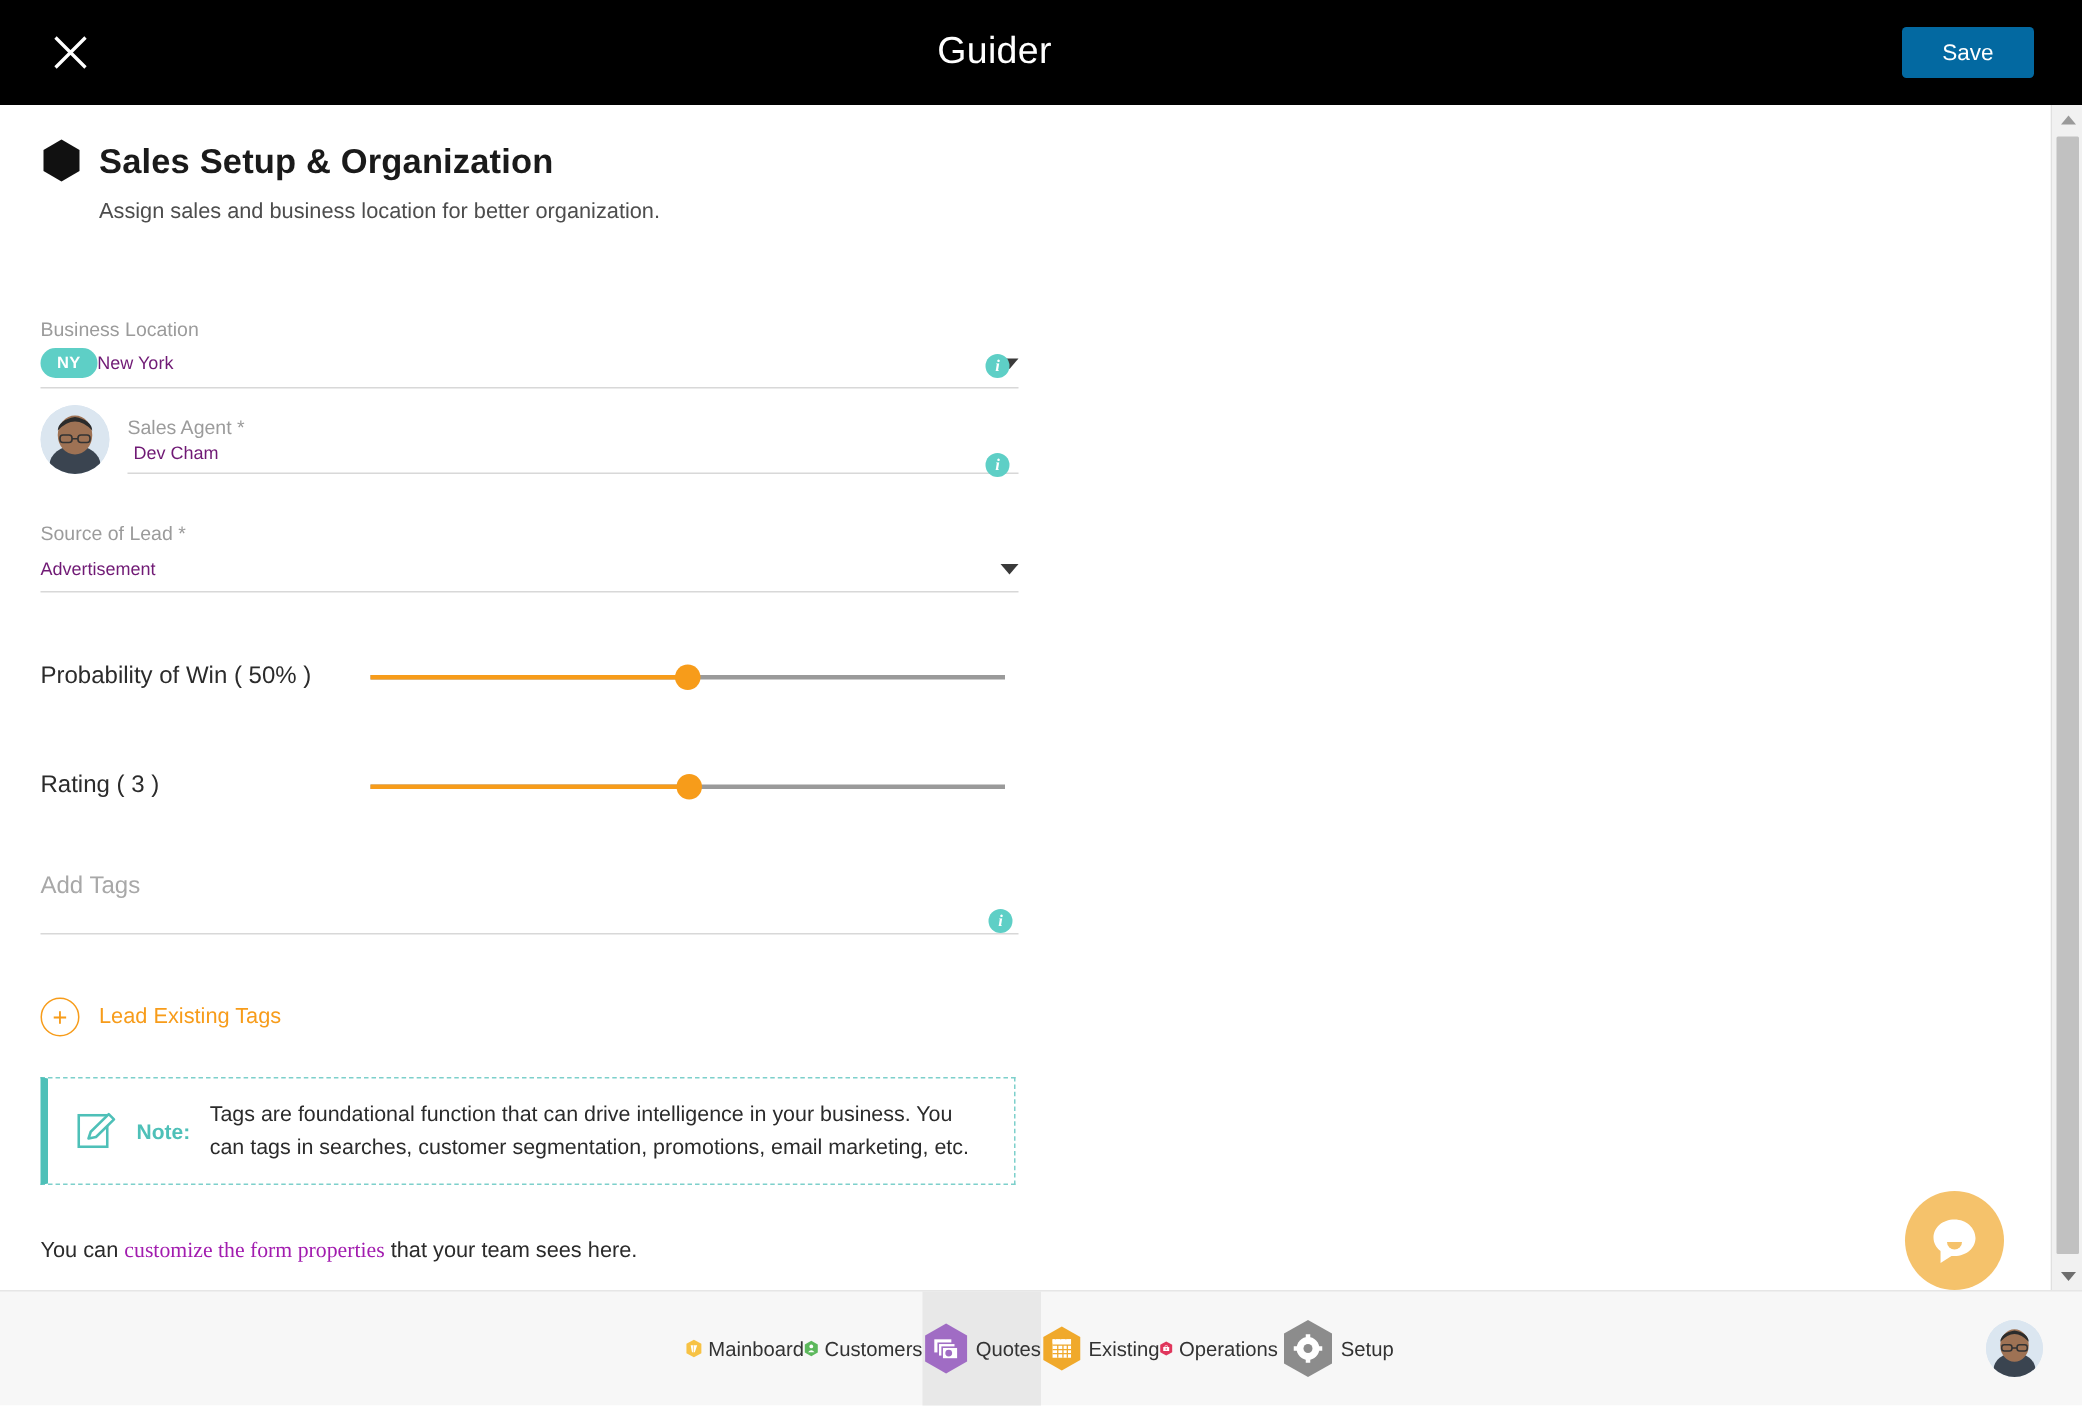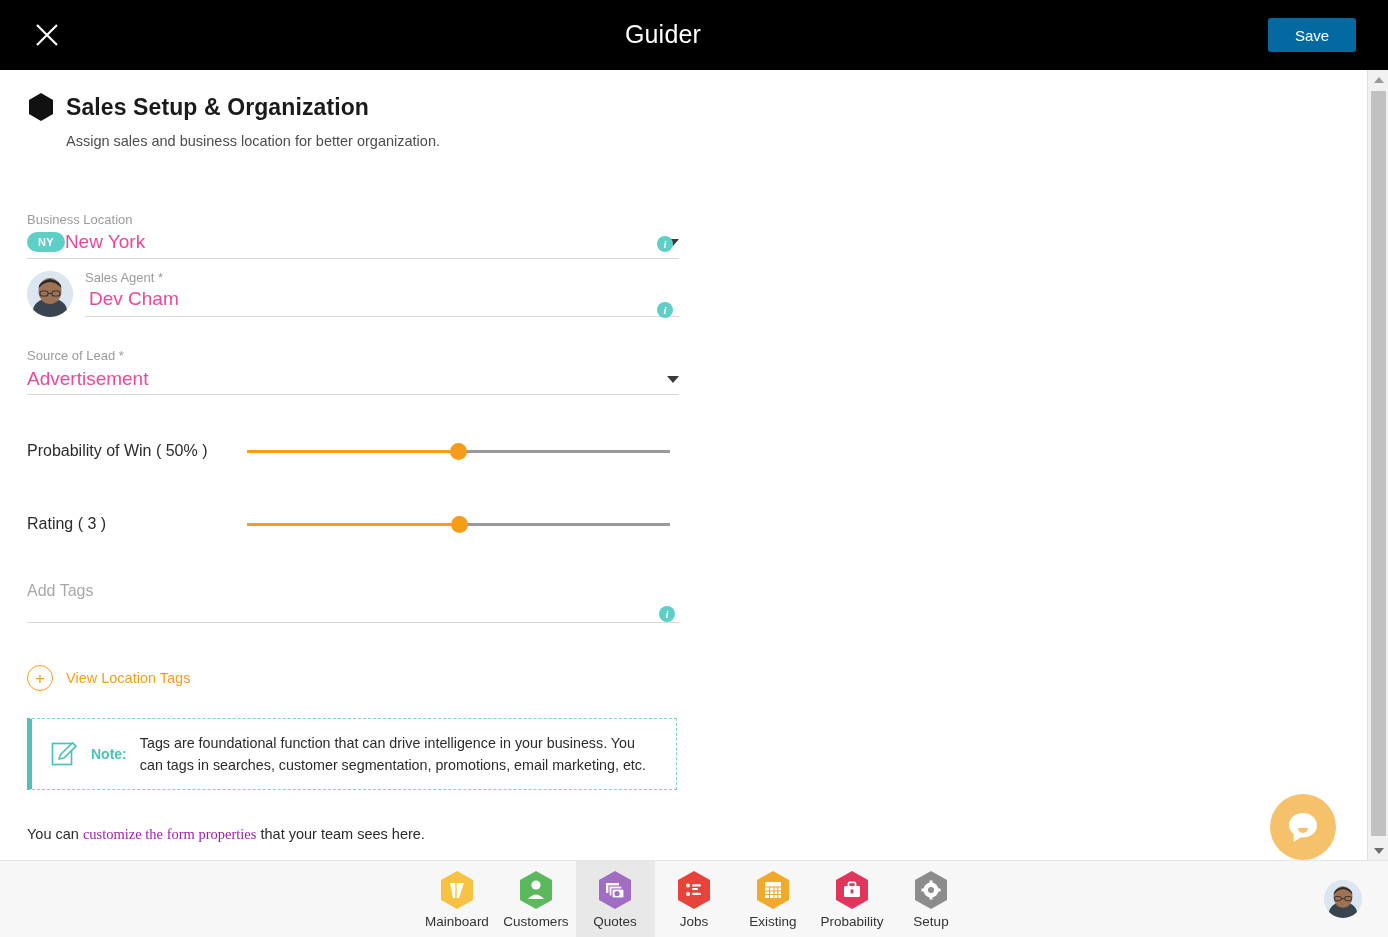--- a/index.html
+++ b/index.html
@@ -94,21 +94,21 @@
     font-size: 14.5px; color: #4d4d4d;
   }
 
   
   .field { position: absolute; width: 652px; }
   .field-label {
     font-size: 13px; color: #9b9b9b; line-height: 16px;
   }
   .field-line { border-bottom: 1px solid #d8d8d8; }
   .field-value {
-    font-size: 19px; color: #ec4899;
+    font-size: 12px; color: #701a75;
   }
 
   
   #f-location { top: 142px; left: 0; }
   #f-location .row {
     display: flex; align-items: center; 
     height: 30px; padding-bottom: 2px;
   }
   .pill {
     background: #5ecfc6; color: #ffffff;
@@ -234,21 +234,21 @@
   .bottomnav {
     position: absolute; left: 0; bottom: 0;
     width: 1388px; height: 77px;
     background: #f7f7f7;
     border-top: 1px solid #e6e6e6;
     display: flex; align-items: center; justify-content: center;
   }
   .nav-items { display: flex; align-items: flex-start; }
   .nav-item {
     width: 79px; height: 77px;
-    display: flex; flex-direction: column;
+    display: flex; flex-direction: row;
     align-items: center; justify-content: center;
     gap: 4px; cursor: pointer;
   }
   .nav-item.active { background: #e8e8e8; justify-content: center; }
   .nav-ico { width: 36px; height: 40px; }
   .nav-label { font-size: 13.5px; color: #333333; }
   .nav-avatar {
     position: absolute; right: 26px; top: 19px;
     width: 38px; height: 38px; border-radius: 50%;
     background: #d7e3ef; overflow: hidden; cursor: pointer;
@@ -351,21 +351,21 @@
       </div>
 
       <div class="field" id="f-tags">
         <div class="tag-ph">Add Tags</div>
         <div class="field-line"></div>
         <span class="info-ico" style="left:632px; top:24px;">i</span>
       </div>
 
       <div class="view-tags">
         <span class="plus-circle">+</span>
-        <span class="view-tags-label">View Location Tags</span>
+        <span class="view-tags-label">Lead Existing Tags</span>
       </div>
 
       <div class="note">
         <svg class="note-ico" viewBox="0 0 28 28">
           <rect x="2.5" y="3.5" width="19" height="21" fill="none" stroke="#4ec0b8" stroke-width="1.7"></rect>
           <path d="M9 19 L10.5 14.5 L22.5 2.8 L26 6.2 L14 18 Z" fill="#ffffff" stroke="#4ec0b8" stroke-width="1.7" stroke-linejoin="round"></path>
         </svg>
         <span class="note-word">Note:</span>
         <span class="note-text">Tags are foundational function that can drive intelligence in your business. You can tags in searches, customer segmentation, promotions, email marketing, etc.</span>
       </div>
@@ -404,31 +404,20 @@
         </div>
         <div class="nav-item active">
           <svg class="nav-ico" viewBox="0 0 36 40">
             <polygon points="18,1 34,10 34,30 18,39 2,30 2,10" fill="#a06cc4"></polygon>
             <rect x="9" y="13" width="13" height="10" fill="#ffffff"></rect>
             <rect x="12" y="16" width="13" height="10" fill="#ffffff" stroke="#a06cc4" stroke-width="1.2"></rect>
             <rect x="15" y="19" width="12" height="9" fill="#ffffff" stroke="#a06cc4" stroke-width="1.2"></rect>
             <circle cx="20" cy="23.5" r="2.6" fill="#a06cc4"></circle>
           </svg>
           <span class="nav-label">Quotes</span>
-        </div>
-        <div class="nav-item">
-          <svg class="nav-ico" viewBox="0 0 36 40">
-            <polygon points="18,1 34,10 34,30 18,39 2,30 2,10" fill="#e8433b"></polygon>
-            <circle cx="12" cy="15.5" r="2" fill="#ffffff"></circle>
-            <rect x="16" y="14.3" width="9" height="2.3" rx="1.1" fill="#ffffff"></rect>
-            <rect x="16" y="18" width="6" height="2.1" rx="1" fill="#ffffff"></rect>
-            <circle cx="12" cy="24" r="2" fill="#ffffff"></circle>
-            <rect x="16" y="22.8" width="9" height="2.3" rx="1.1" fill="#ffffff"></rect>
-          </svg>
-          <span class="nav-label">Jobs</span>
         </div>
         <div class="nav-item">
           <svg class="nav-ico" viewBox="0 0 36 40">
             <polygon points="18,1 34,10 34,30 18,39 2,30 2,10" fill="#f0a92b"></polygon>
             <rect x="10" y="12" width="16" height="16" fill="#ffffff"></rect>
             <rect x="10" y="12" width="16" height="3.6" fill="#ffffff"></rect>
             <g stroke="#f0a92b" stroke-width="1.1">
               <path d="M10 17 H26"></path>
               <path d="M14.5 17 V28"></path>
               <path d="M19 17 V28"></path>
@@ -442,21 +431,21 @@
           </svg>
           <span class="nav-label">Existing</span>
         </div>
         <div class="nav-item">
           <svg class="nav-ico" viewBox="0 0 36 40">
             <polygon points="18,1 34,10 34,30 18,39 2,30 2,10" fill="#e0365c"></polygon>
             <rect x="10" y="16" width="16" height="11" rx="1.3" fill="#ffffff"></rect>
             <path d="M14.5 16 V13.8 a1.4 1.4 0 0 1 1.4 -1.4 h4.2 a1.4 1.4 0 0 1 1.4 1.4 V16" fill="none" stroke="#ffffff" stroke-width="1.8"></path>
             <rect x="16.6" y="19.4" width="2.8" height="4" fill="#e0365c"></rect>
           </svg>
-          <span class="nav-label">Probability</span>
+          <span class="nav-label">Operations</span>
         </div>
         <div class="nav-item">
           <svg class="nav-ico" viewBox="0 0 36 40">
             <polygon points="18,1 34,10 34,30 18,39 2,30 2,10" fill="#8c8c8c"></polygon>
             <circle cx="18" cy="20" r="7.6" fill="#ffffff"></circle>
             <circle cx="18" cy="20" r="3" fill="#8c8c8c"></circle>
             <g fill="#ffffff">
               <rect x="16.5" y="10.5" width="3" height="4"></rect>
               <rect x="16.5" y="25.5" width="3" height="4"></rect>
               <rect x="8.5" y="18.5" width="4" height="3"></rect>

